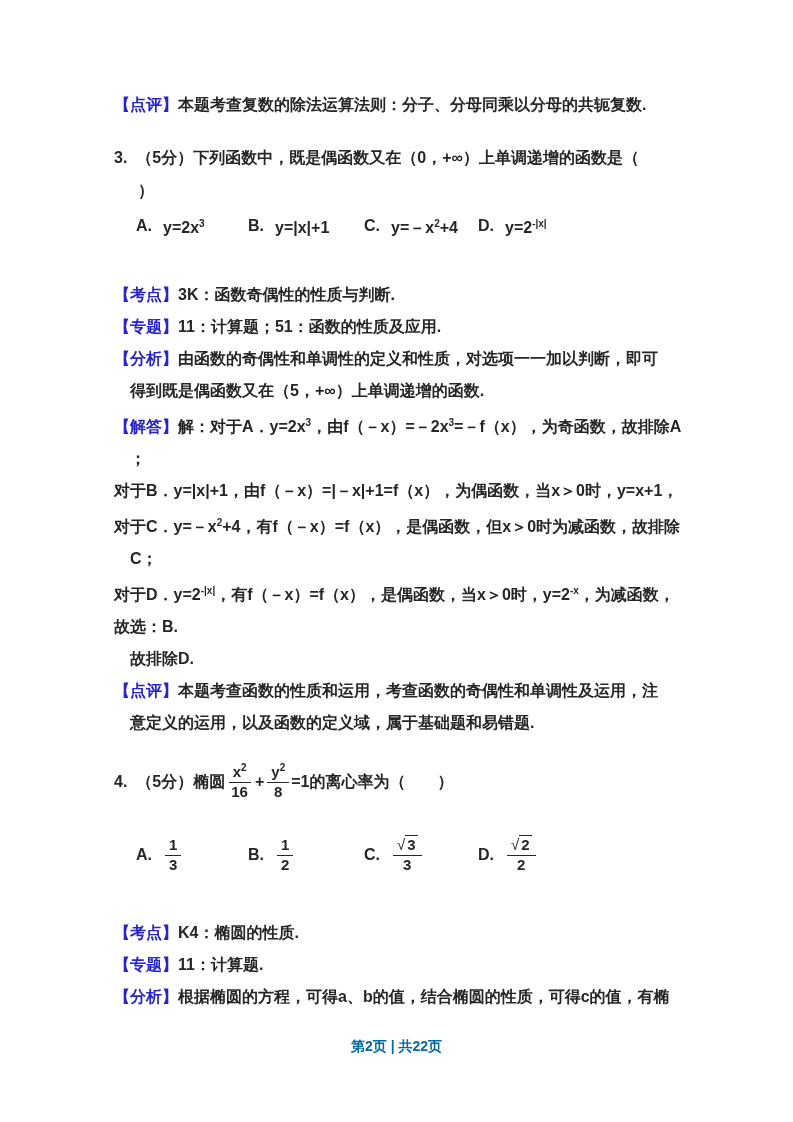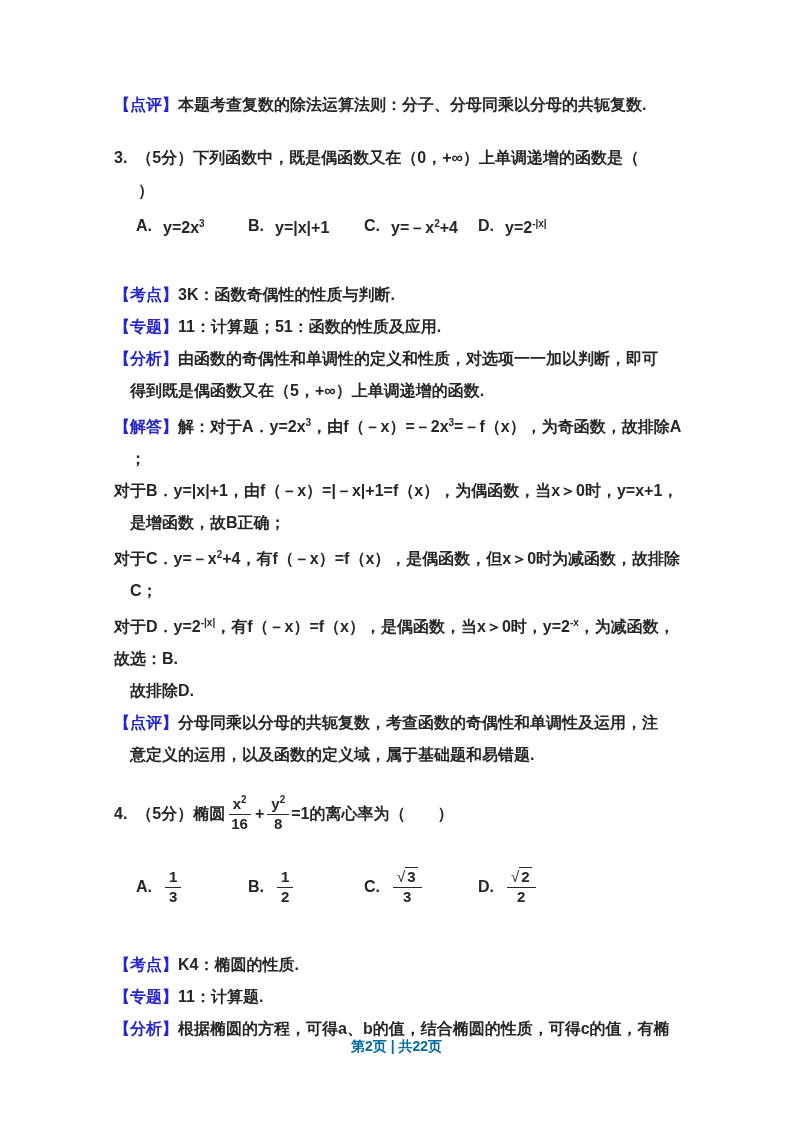--- a/index.html
+++ b/index.html
@@ -101,40 +101,37 @@
     </div>
     <div class="line">
       <span class="label">【解答】</span><span><span>解：对于A．y=2x</span><sup class="s">3</sup><span>，由f（－x）=－2x</span><sup class="s">3</sup><span>=－f（x），为奇函数，故排除A</span></span>
     </div>
     <div class="line hang">
       <span>；</span>
     </div>
     <div class="line">
       <span>对于B．y=|x|+1，由f（－x）=|－x|+1=f（x），为偶函数，当x＞0时，y=x+1，</span>
     </div>
-    <div class="line hang">
-      <span>是增函数，故B正确；</span>
-    </div>
     <div class="line">
       <span><span>对于C．y=－x</span><sup class="s">2</sup><span>+4，有f（－x）=f（x），是偶函数，但x＞0时为减函数，故排除</span></span>
     </div>
     <div class="line hang">
       <span>C；</span>
     </div>
     <div class="line">
       <span><span>对于D．y=2</span><sup class="s">-|x|</sup><span>，有f（－x）=f（x），是偶函数，当x＞0时，y=2</span><sup class="s">-x</sup><span>，为减函数，</span></span>
     </div>
     <div class="line">
       <span>故选：B.</span>
     </div>
     <div class="line hang">
       <span>故排除D.</span>
     </div>
     <div class="line">
-      <span class="label">【点评】</span><span>分母同乘以分母的共轭复数，考查函数的奇偶性和单调性及运用，注</span>
+      <span class="label">【点评】</span><span>本题考查函数的性质和运用，考查函数的奇偶性和单调性及运用，注</span>
     </div>
     <div class="line hang">
       <span>意定义的运用，以及函数的定义域，属于基础题和易错题.</span>
     </div>
   </div>
 
   <div class="gap-q4">
     <div class="formula-row">
       <span class="qnum">4.</span>
       <span>（5分）椭圆</span>

